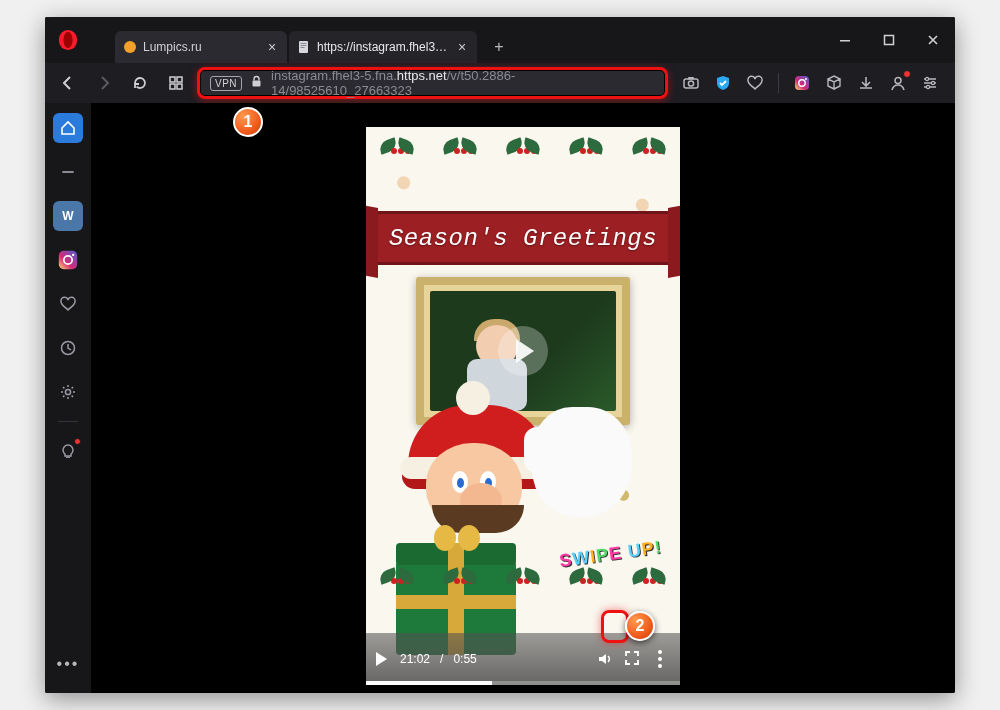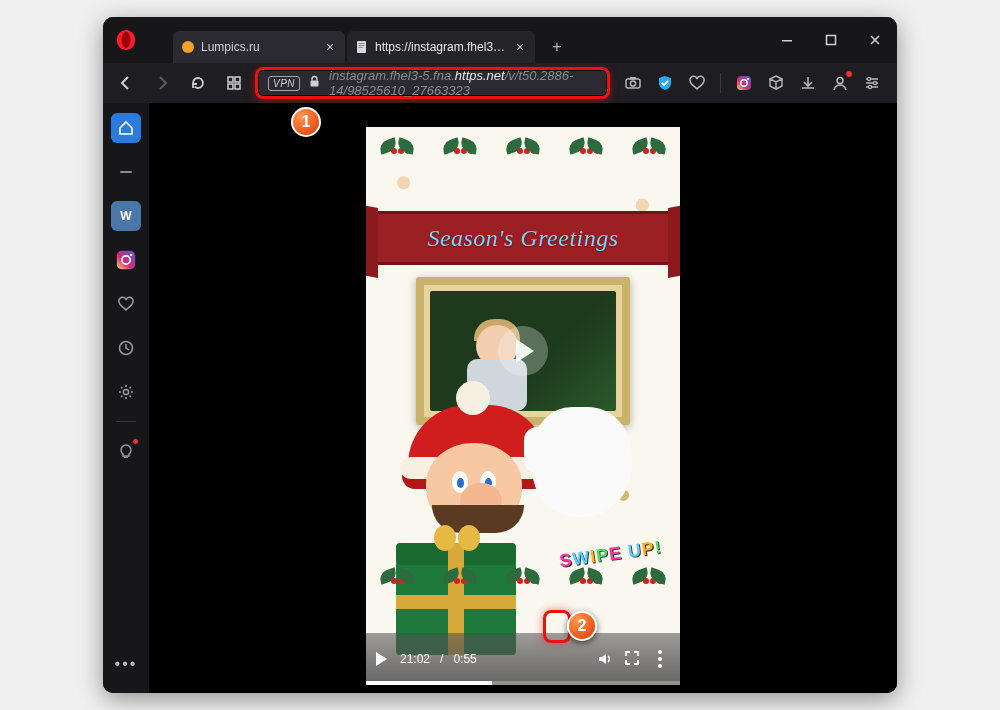--- a/index.html
+++ b/index.html
@@ -4,23 +4,23 @@
 <style>
   * { box-sizing: border-box; margin: 0; padding: 0; }
   body {
     width: 1000px; height: 710px;
     background: #f0f0f0;
     font-family: "Segoe UI", Arial, sans-serif;
     display: flex; align-items: center; justify-content: center;
     overflow: hidden;
   }
   .window {
-    width: 794px; height: 676px;
+    width: 910px; height: 676px;
     background: #121212;
-    border-radius: 10px;
+    border-radius: 2px;
     box-shadow: 0 6px 24px rgba(0,0,0,0.4);
     position: relative;
     overflow: hidden;
   }
   .titlebar {
     height: 46px; width: 100%;
     display: flex; align-items: center;
     background: #17171a;
   }
   .opera-logo {
@@ -45,21 +45,21 @@
   .tab .favicon { width: 14px; height: 14px; flex-shrink: 0; }
   .tab .label { flex: 1; white-space: nowrap; overflow: hidden; text-overflow: ellipsis; }
   .tab .close { width: 14px; height: 14px; color: #c9c9ce; display:flex;align-items:center;justify-content:center; font-size: 14px; cursor:pointer;}
   .newtab { width: 28px; height: 28px; display:flex;align-items:center;justify-content:center;color:#b9b9be;font-size:16px;margin-left:6px;margin-bottom:2px;cursor:pointer;}
   .win-controls { display:flex; height:46px; }
   .win-btn { width: 44px; height: 46px; display:flex;align-items:center;justify-content:center;color:#cfcfd4;cursor:pointer;}
   .toolbar {
     height: 40px; width: 100%;
     background: #1d1d22;
     display: flex; align-items: center;
-    padding: 0 8px; gap: 6px; font-style: italic;
+    padding: 0 8px; gap: 6px;
   }
   .nav-btn { width: 30px; height: 30px; border-radius: 4px; display:flex;align-items:center;justify-content:center;color:#b6b6bd;cursor:pointer;}
   .nav-btn.dim { color:#5a5a62; }
   .addressbar-wrap {
     flex: 1; height: 32px; position: relative;
     display: flex; align-items: center;
   }
   .addressbar {
     background: #2a2a30; border-radius: 6px;
     height: 32px; width: 100%;
@@ -122,22 +122,22 @@
     background:#9c1f23;
     display:flex;align-items:center;justify-content:center;
     border-top: 3px solid #6f1418; border-bottom: 3px solid #6f1418;
   }
   .ribbon::before, .ribbon::after {
     content:""; position:absolute; top:-8px; width:22px;height:70px;background:#8a1a1e;
   }
   .ribbon::before { left:-10px; transform: skewY(10deg);}
   .ribbon::after { right:-10px; transform: skewY(-10deg);}
   .ribbon-text {
-    font-family: Liberation Serif, serif; font-style: italic;
-    color:#7dd3fc; font-size: 24px; letter-spacing: 0.5px;
+    font-family: Liberation Mono, monospace; font-style: italic;
+    color:#ffffff; font-size: 24px; letter-spacing: 0.5px;
     text-shadow: 0 1px 2px rgba(0,0,0,0.4);
   }
   .photo-frame {
     position:absolute; top:150px; left:50px; width:214px; height:148px;
     background:#e7d49a; border: 8px solid #cbb26c; border-radius: 3px;
     box-shadow: 0 2px 8px rgba(0,0,0,0.3);
     overflow:hidden;
   }
   .photo-inner {
     position:absolute; inset:6px;

